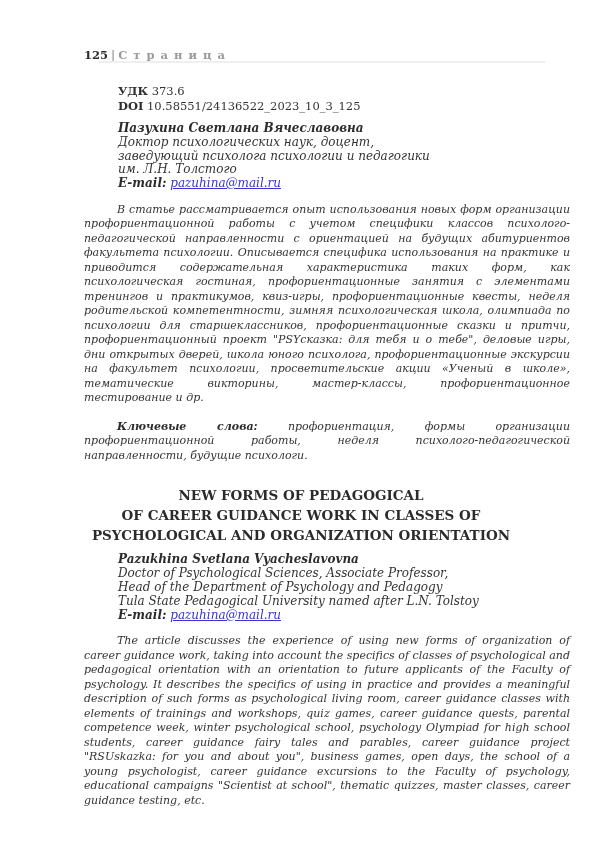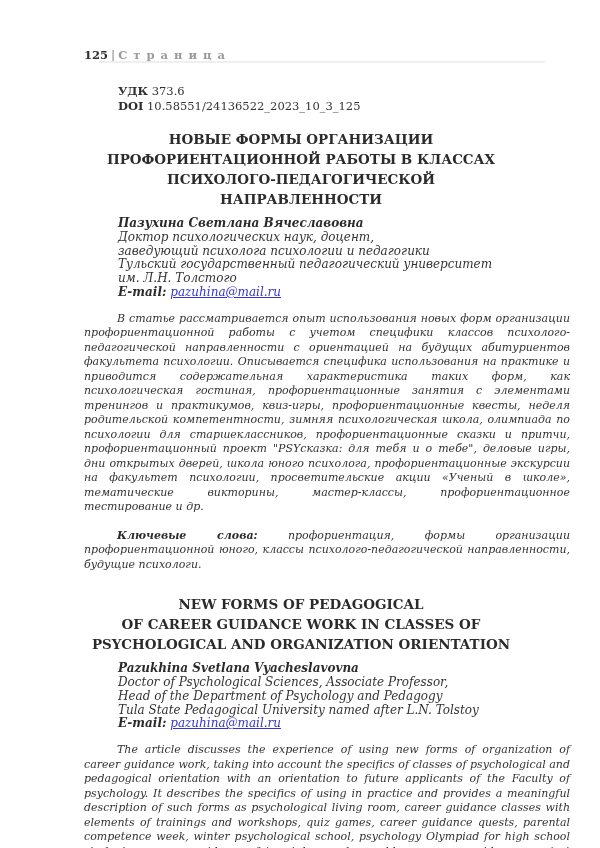--- a/index.html
+++ b/index.html
@@ -83,38 +83,32 @@
   <div class="header">
     <span class="pnum">125</span><span class="psep">|</span><span class="plabel">С т р а н и ц а</span>
     <span class="hrule"></span>
   </div>
 
   <div class="meta">
     <div class="meta-line"><b>УДК</b> <span>373.6</span></div>
     <div class="meta-line"><b>DOI</b> <span>10.58551/24136522_2023_10_3_125</span></div>
   </div>
 
-  <div class="title">
-    <div>НОВЫЕ ФОРМЫ ОРГАНИЗАЦИИ</div>
-    <div>ПРОФОРИЕНТАЦИОННОЙ РАБОТЫ В КЛАССАХ</div>
-    <div>ПСИХОЛОГО-ПЕДАГОГИЧЕСКОЙ НАПРАВЛЕННОСТИ</div>
-  </div>
 
   <div class="author">
     <div class="name">Пазухина Светлана Вячеславовна</div>
     <div>Доктор психологических наук, доцент,</div>
     <div>заведующий психолога психологии и педагогики</div>
-    <div>Тульский государственный педагогический университет</div>
     <div>им. Л.Н. Толстого</div>
     <div class="email-line"><span class="email-label">E-mail:</span> <a class="email-link" href="#" style="color: rgb(53, 53, 207);">pazuhina@mail.ru</a></div>
   </div>
 
   <p class="para">В статье рассматривается опыт использования новых форм организации профориентационной работы с учетом специфики классов психолого-педагогической направленности с ориентацией на будущих абитуриентов факультета психологии. Описывается специфика использования на практике и приводится содержательная характеристика таких форм, как психологическая гостиная, профориентационные занятия с элементами тренингов и практикумов, квиз-игры, профориентационные квесты, неделя родительской компетентности, зимняя психологическая школа, олимпиада по психологии для старшеклассников, профориентационные сказки и притчи, профориентационный проект "PSYсказка: для тебя и о тебе", деловые игры, дни открытых дверей, школа юного психолога, профориентационные экскурсии на факультет психологии, просветительские акции «Ученый в школе», тематические викторины, мастер-классы, профориентационное тестирование и др.</p>
 
-  <p class="para keywords"><b>Ключевые слова:</b> <span>профориентация, формы организации профориентационной юного, классы психолого-педагогической направленности, будущие психологи.</span></p>
+  <p class="para keywords"><b>Ключевые слова:</b> <span>профориентация, формы организации профориентационной работы, неделя психолого-педагогической направленности, будущие психологи.</span></p>
 
   <div class="title title-en">
     <div>NEW FORMS OF PEDAGOGICAL</div>
     <div>OF CAREER GUIDANCE WORK IN CLASSES OF</div>
     <div>PSYCHOLOGICAL AND ORGANIZATION ORIENTATION</div>
   </div>
 
   <div class="author">
     <div class="name">Pazukhina Svetlana Vyacheslavovna</div>
     <div>Doctor of Psychological Sciences, Associate Professor,</div>

